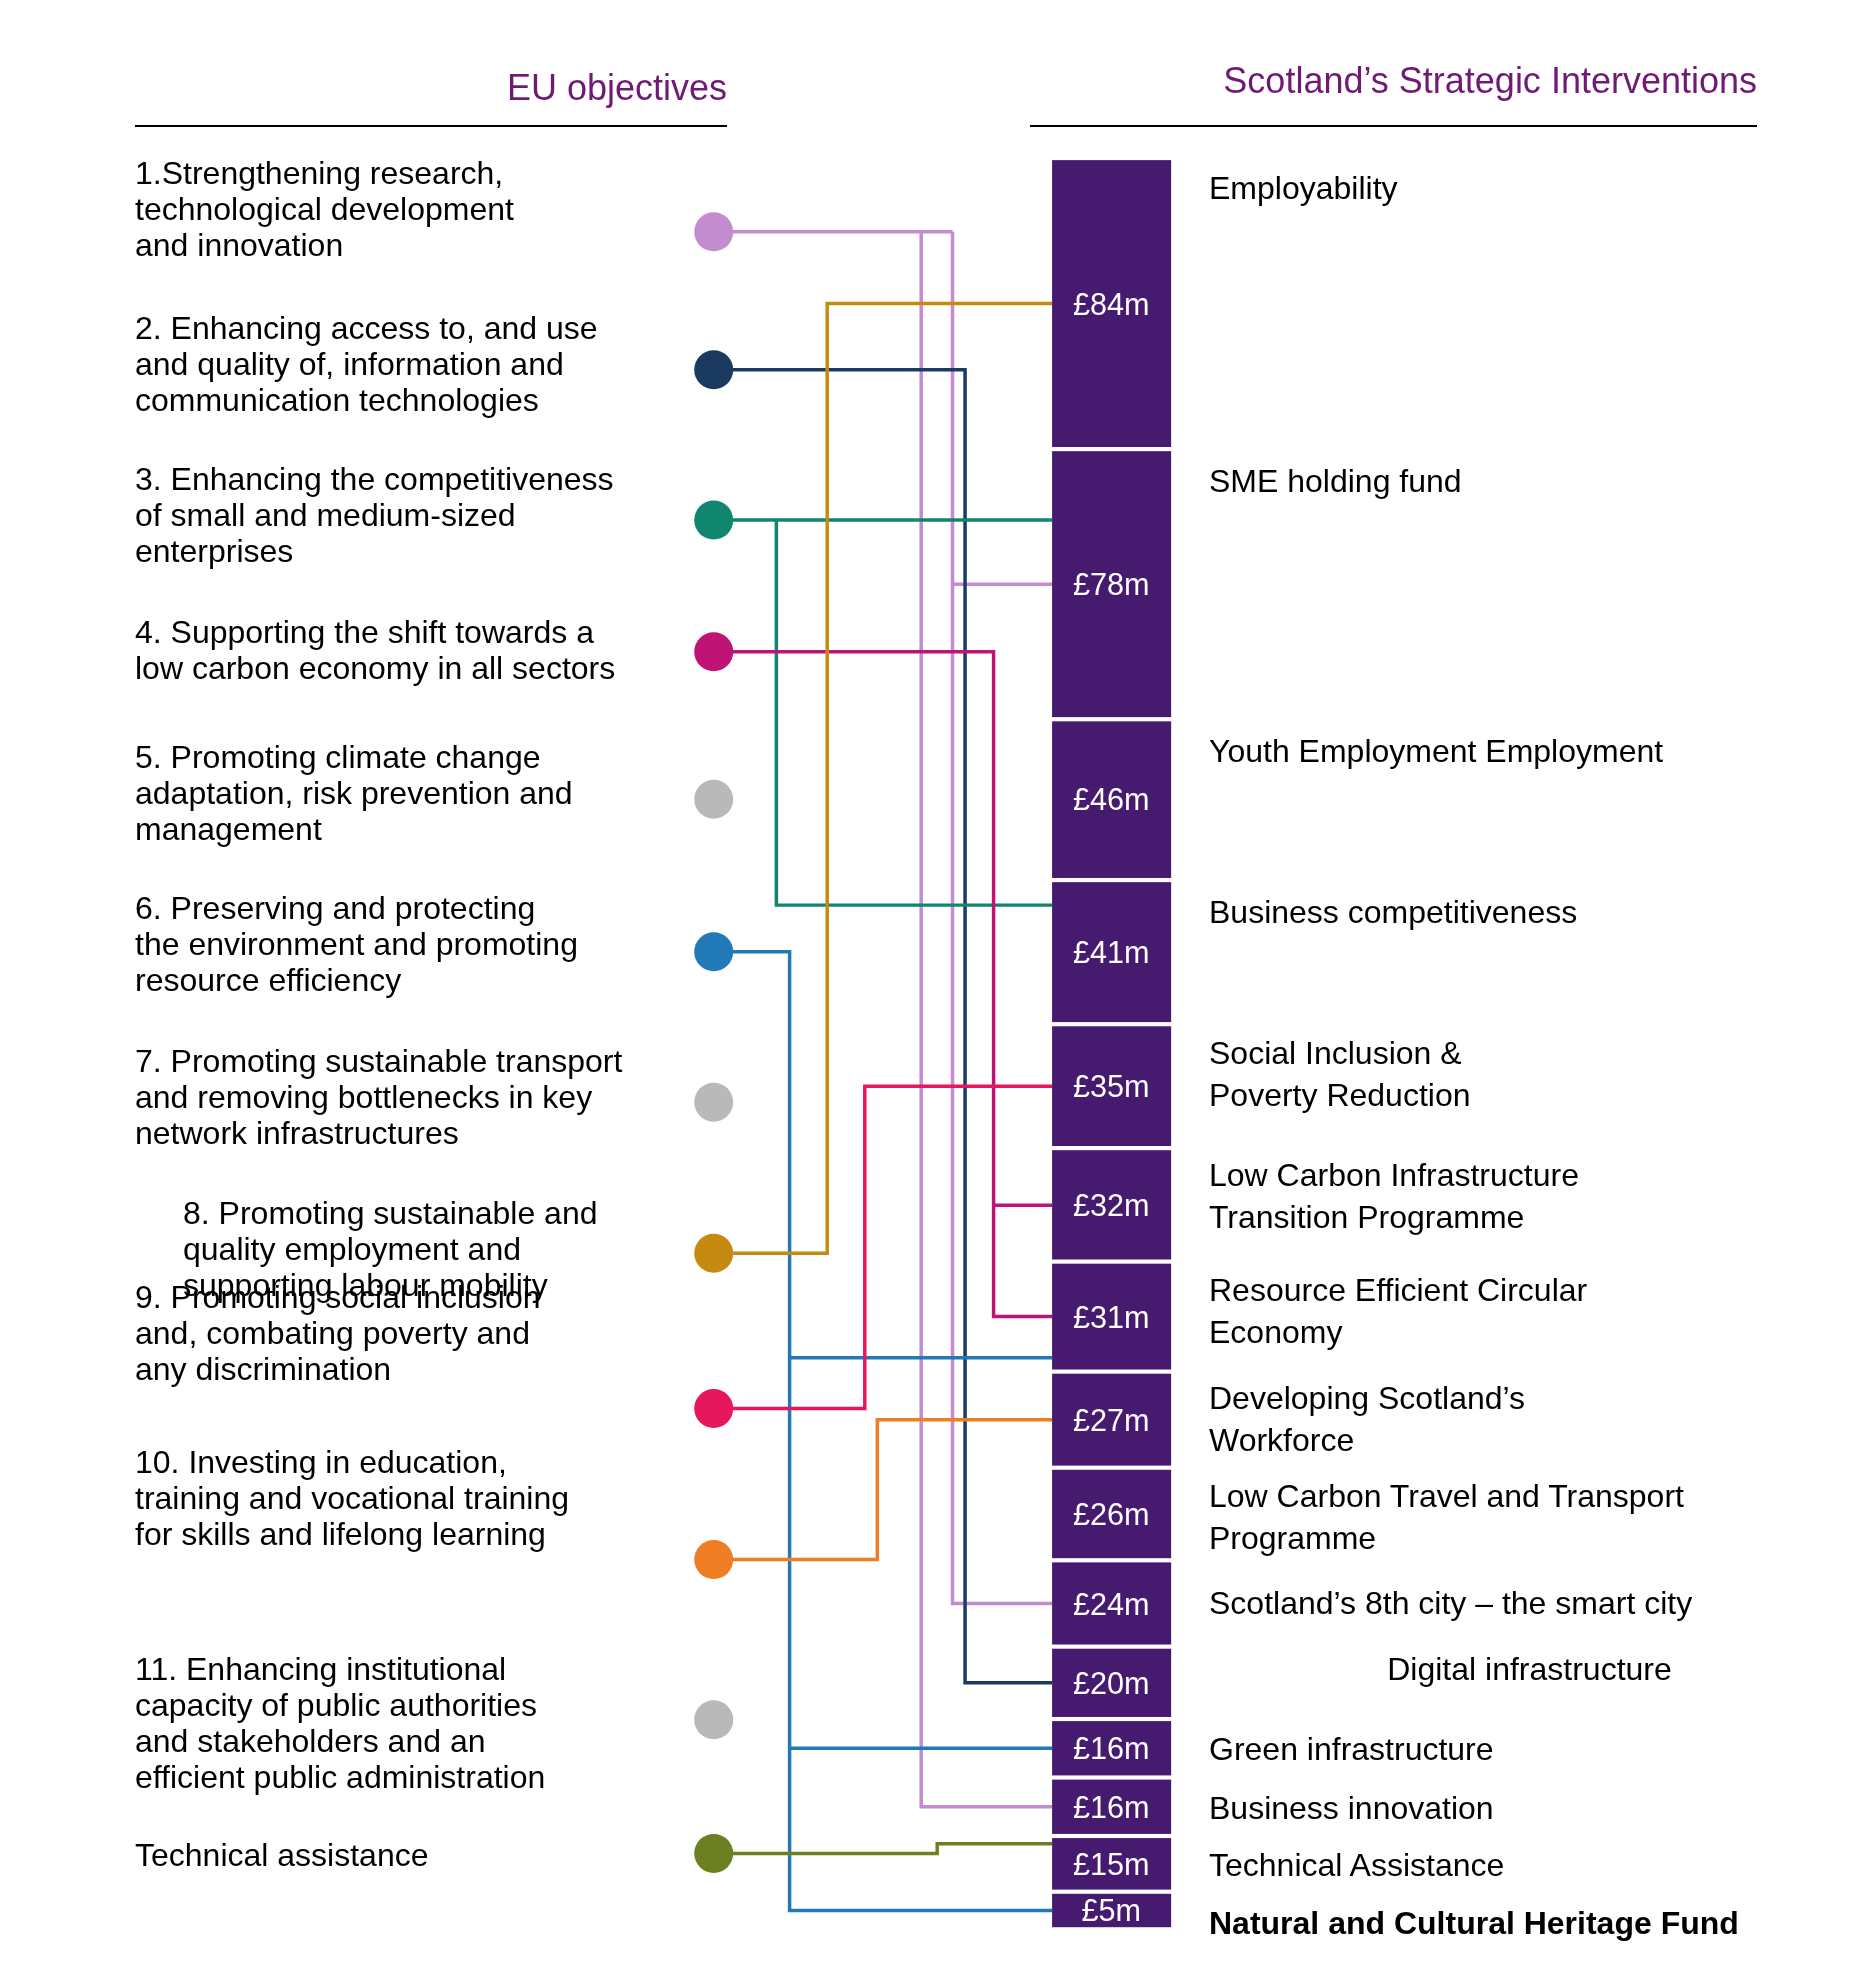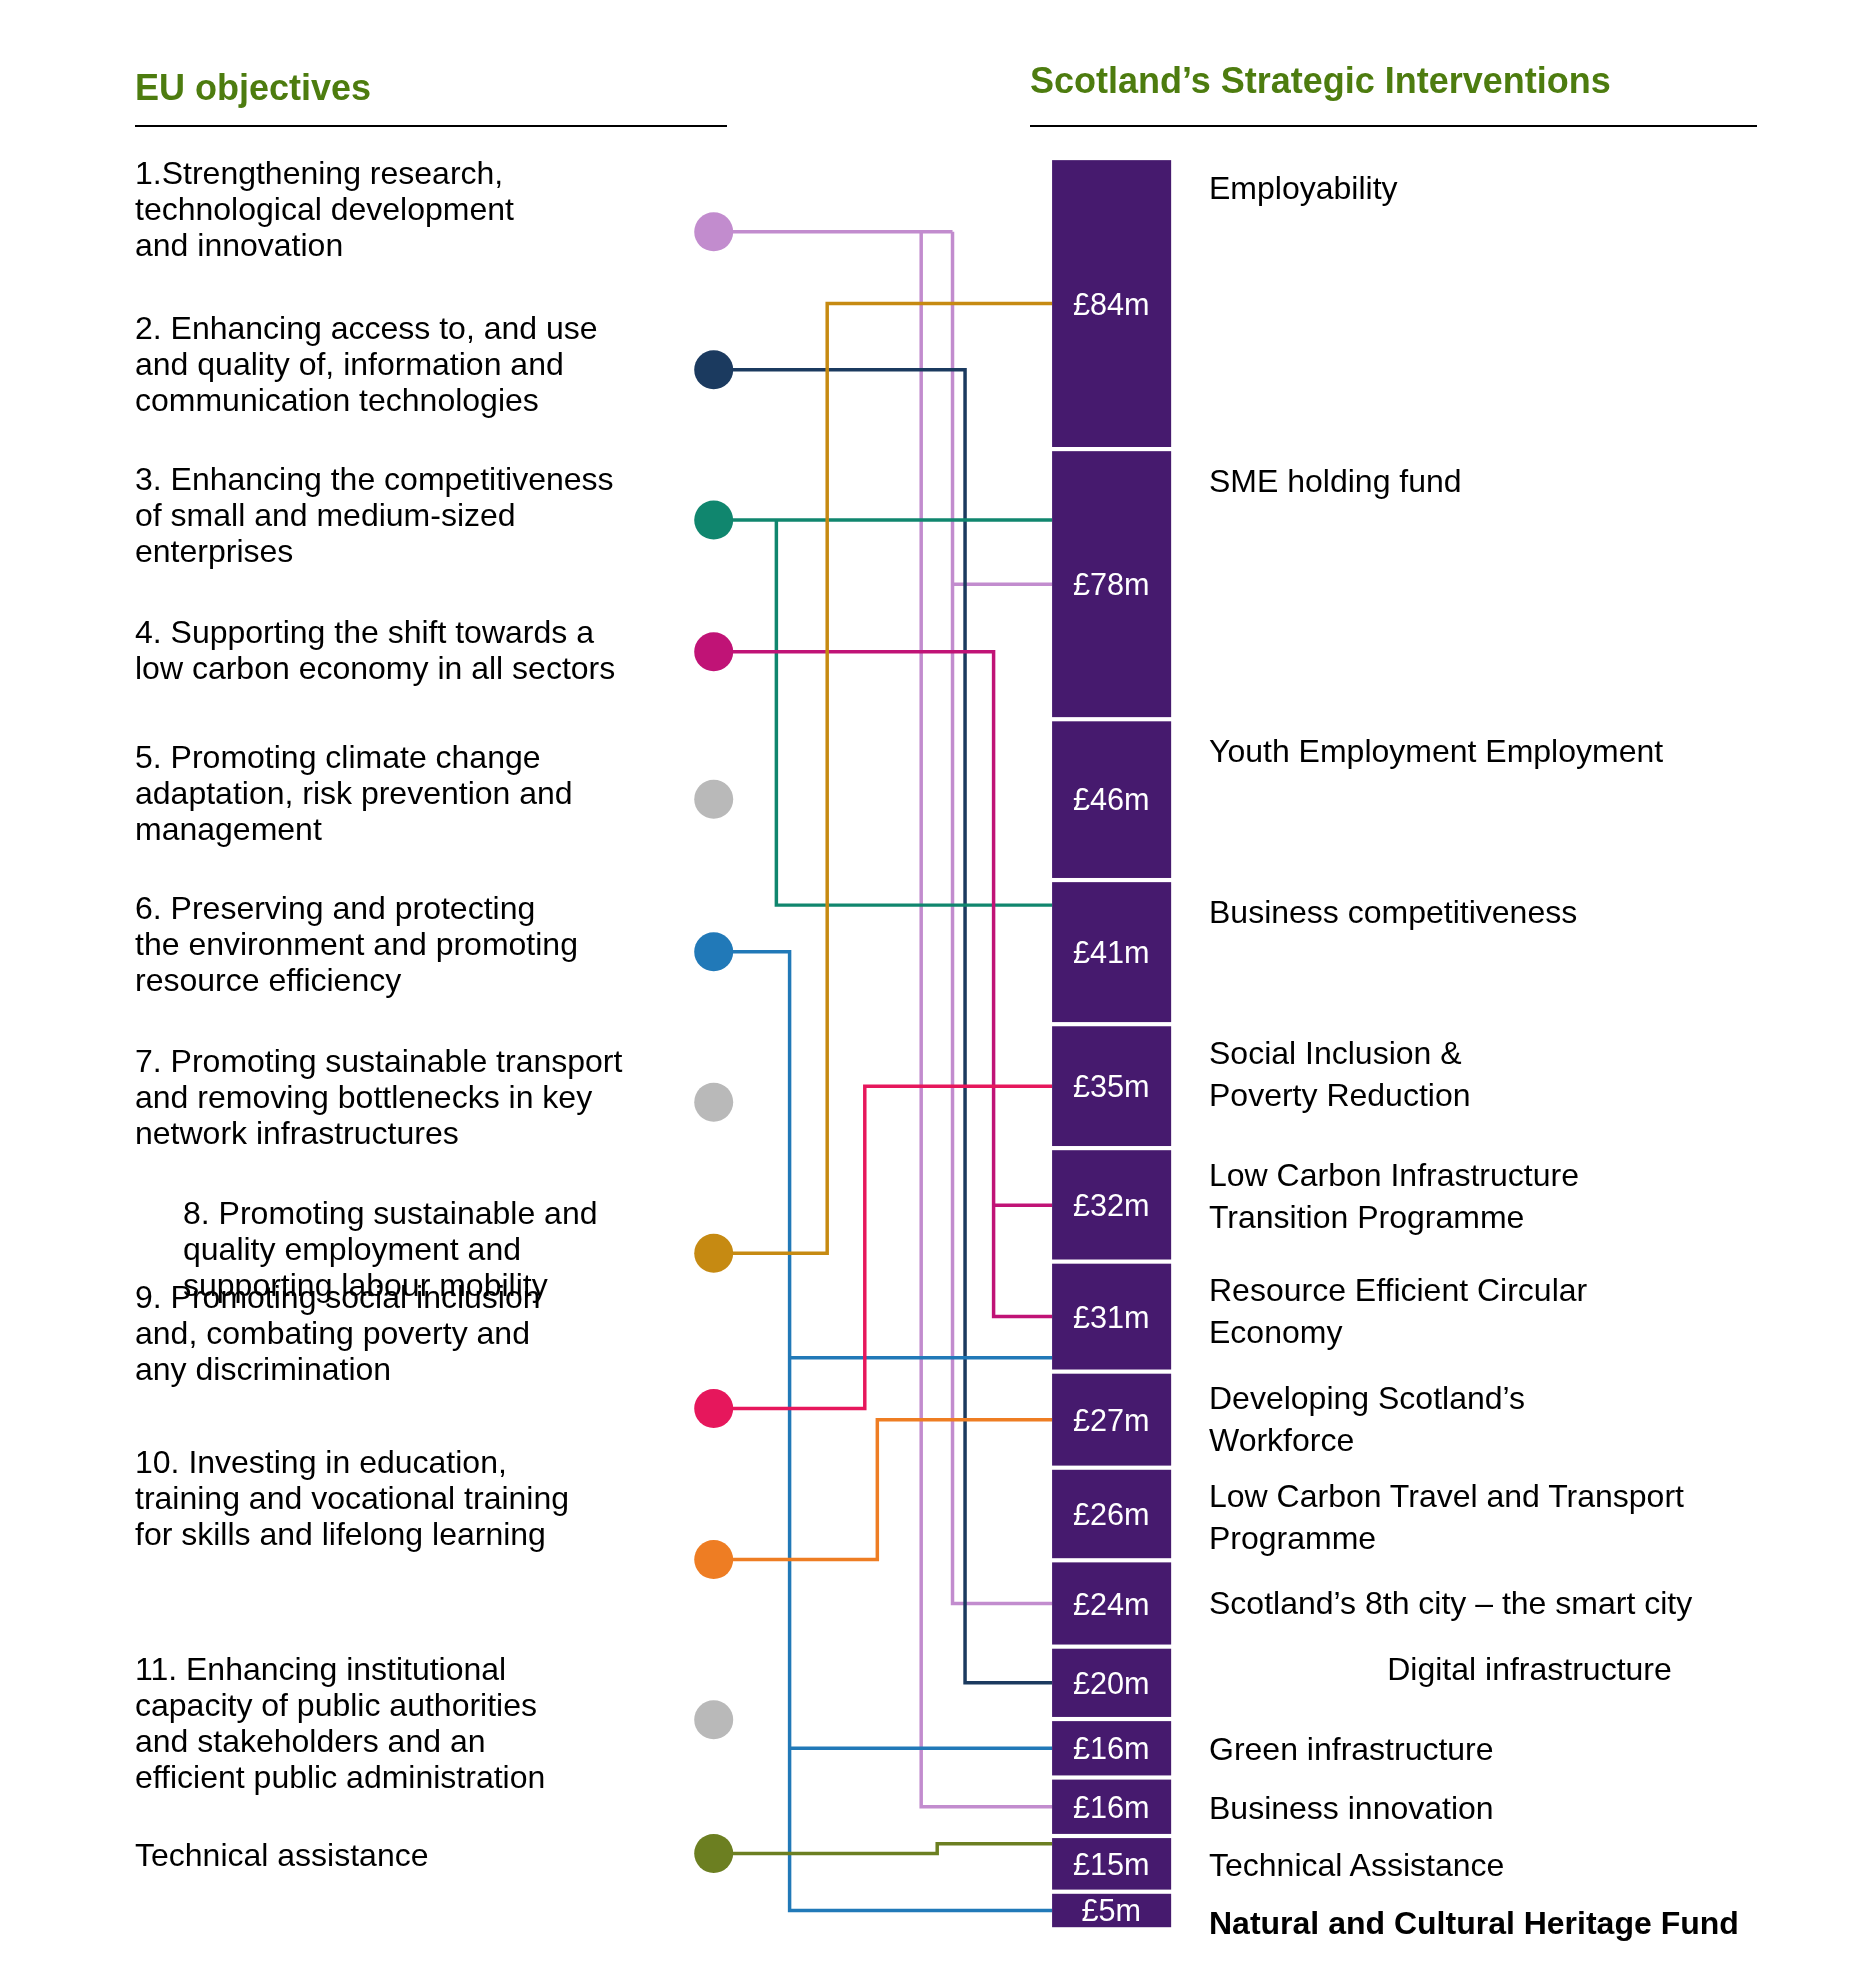--- a/index.html
+++ b/index.html
@@ -8,23 +8,23 @@
     width:1857px;
     height:1985px;
     background:#ffffff;
     font-family:"Liberation Sans", sans-serif;
     color:#000;
     overflow:hidden;
   }
   .hdr {
     position:absolute;
     font-size:36px;
-    font-weight:bold;
-    text-align:left;
-    color:#4d7c0f;
+    font-weight:normal;
+    text-align:right;
+    color:#701a75;
     white-space:nowrap;
   }
   .rule {
     position:absolute;
     height:2.1px;
     background:#000;
   }
   .obj {
     position:absolute;
     left:135px;

